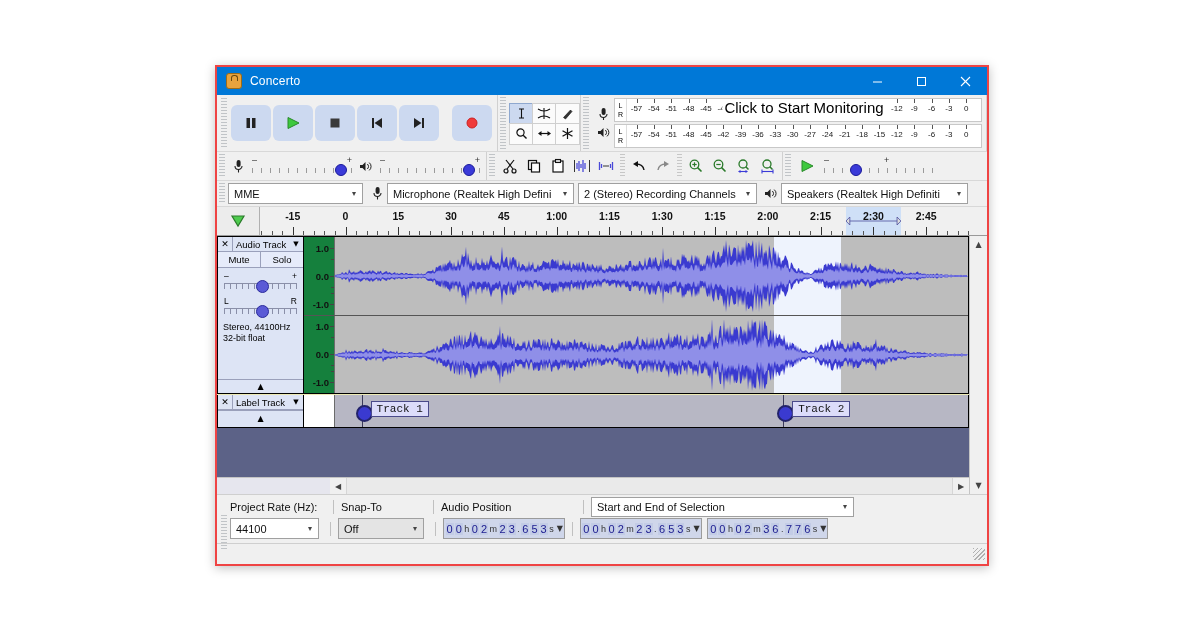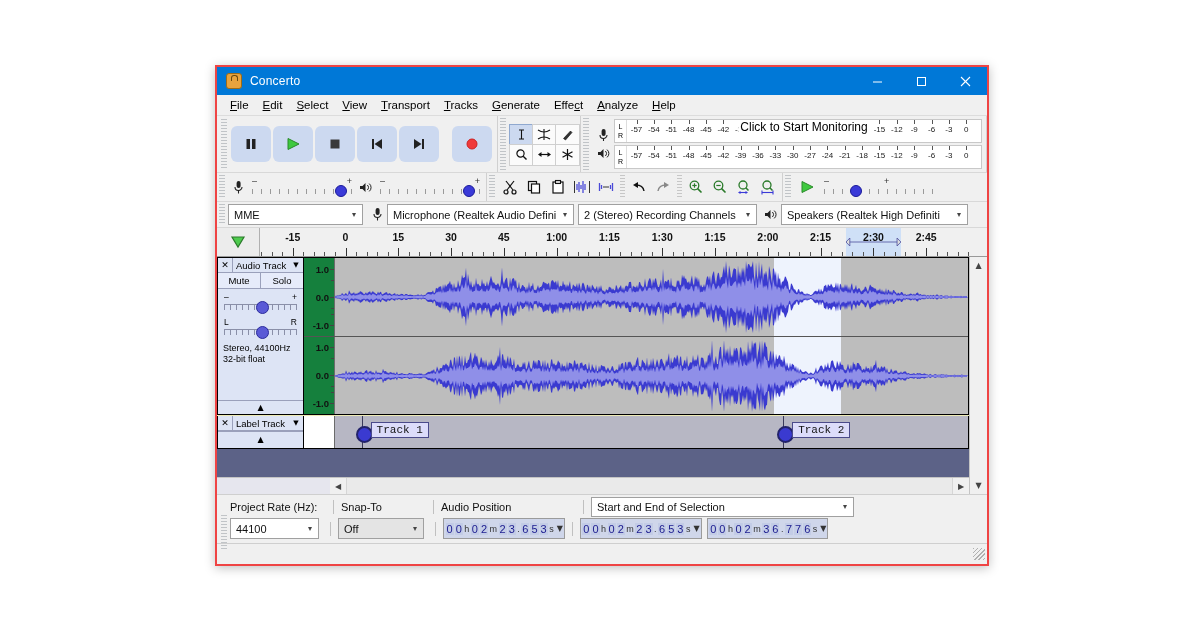--- a/index.html
+++ b/index.html
@@ -90,21 +90,21 @@
   .meter-scale{
     flex:1;position:relative;overflow:hidden;background:#fff;
   }
   .meter-scale .lbl{
     position:absolute;top:5px;font-size:8px;color:#1a1a1a;transform:translateX(-50%);
     white-space:nowrap;
   }
   .meter-scale .tick{position:absolute;top:0;width:1px;height:4px;background:#555;}
   .meter-monitor{
     position:absolute;top:0;left:50%;transform:translateX(-50%);
-    font-size:12px;color:#000;background:#fff;padding:0 2px;white-space:nowrap;
+    font-size:15px;color:#000;background:#fff;padding:0 2px;white-space:nowrap;
   }
   
   .slider{
     position:relative;width:100px;height:22px;margin:0 4px;
   }
   .slider .ticks{
     position:absolute;top:13px;left:0;right:0;height:5px;
     background:repeating-linear-gradient(to right,#9a9a9a 0 1px,transparent 1px 9px);
   }
   .slider .thumb{
@@ -295,32 +295,20 @@
       </div>
       <div class="title-btn close">
         <svg width="11" height="11" viewBox="0 0 11 11">
             <line x1="1" y1="1" x2="10" y2="10" stroke="#fff" stroke-width="1.1"></line>
             <line x1="10" y1="1" x2="1" y2="10" stroke="#fff" stroke-width="1.1"></line>
           </svg>
       </div>
     </div>
   </div>
 
-  <div class="menubar" id="menubar">
-      <div class="menu-item"><u>F</u>ile</div>
-      <div class="menu-item"><u>E</u>dit</div>
-      <div class="menu-item"><u>S</u>elect</div>
-      <div class="menu-item"><u>V</u>iew</div>
-      <div class="menu-item"><u>T</u>ransport</div>
-      <div class="menu-item"><u>T</u>racks</div>
-      <div class="menu-item"><u>G</u>enerate</div>
-      <div class="menu-item">Effe<u>c</u>t</div>
-      <div class="menu-item"><u>A</u>nalyze</div>
-      <div class="menu-item"><u>H</u>elp</div>
-    </div>
 
   <div class="dock">
 
     <div class="trow">
       <div class="tbar" style="padding:3px 4px;">
         <div class="grip"></div>
         <div class="tbtn">
           <svg width="16" height="16" viewBox="0 0 16 16">
               <rect x="3.5" y="3" width="3.5" height="10" fill="#222"></rect>
               <rect x="9" y="3" width="3.5" height="10" fill="#222"></rect>
@@ -679,21 +667,21 @@
           <span class="carrow">▾</span>
         </div>
         <div class="icon-wrap">
           <svg width="11" height="15" viewBox="0 0 11 15">
               <rect x="3.6" y="1" width="4" height="7" rx="2" fill="#222"></rect>
               <path d="M2 7 a3.5 3.5 0 0 0 7 0" fill="none" stroke="#222" stroke-width="1.1"></path>
               <line x1="5.5" y1="10.5" x2="5.5" y2="13.5" stroke="#222" stroke-width="1.1"></line>
             </svg>
         </div>
         <div class="combo" style="width:180px;">
-          <span class="cval">Microphone (Realtek Audio Defini</span>
+          <span class="cval">Microphone (Realtek High Defini</span>
           <span class="carrow">▾</span>
         </div>
         <div class="combo" style="width:172px;">
           <span class="cval">2 (Stereo) Recording Channels</span>
           <span class="carrow">▾</span>
         </div>
         <div class="icon-wrap">
           <svg width="14" height="13" viewBox="0 0 14 13">
               <polygon points="1,5 3.5,5 6.5,2 6.5,11 3.5,8 1,8" fill="#222"></polygon>
               <path d="M8.3 4 a3.2 3.2 0 0 1 0 5" fill="none" stroke="#222" stroke-width="1"></path>

